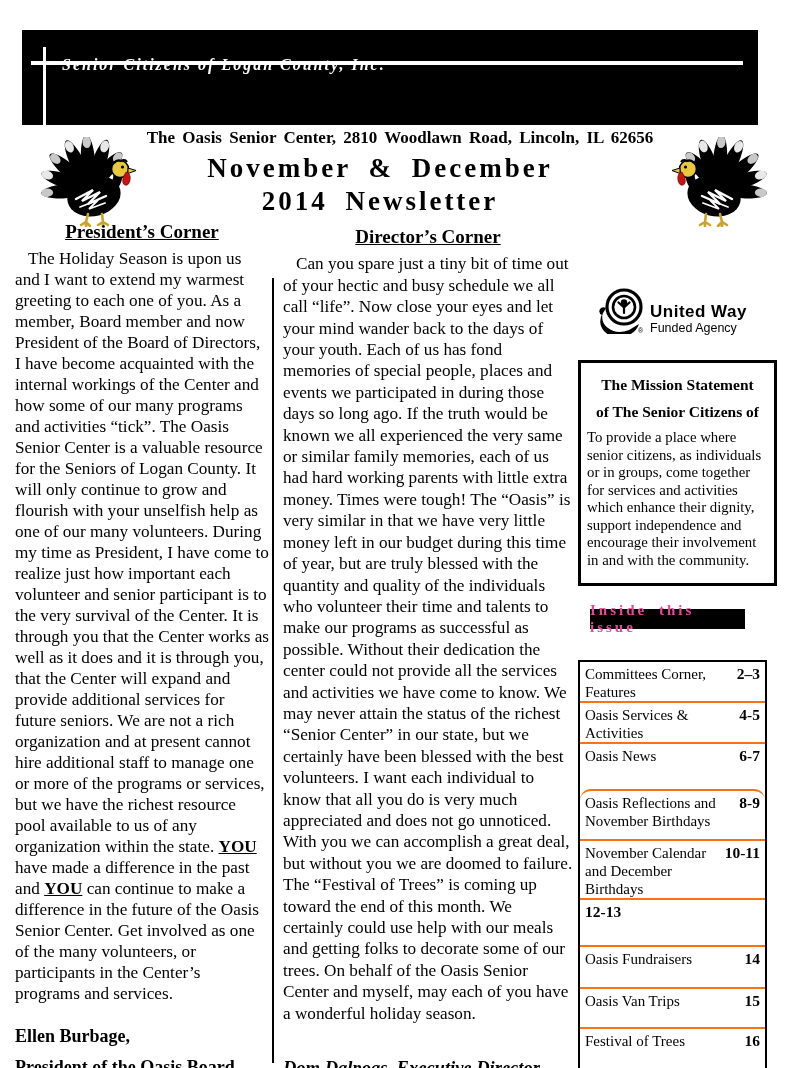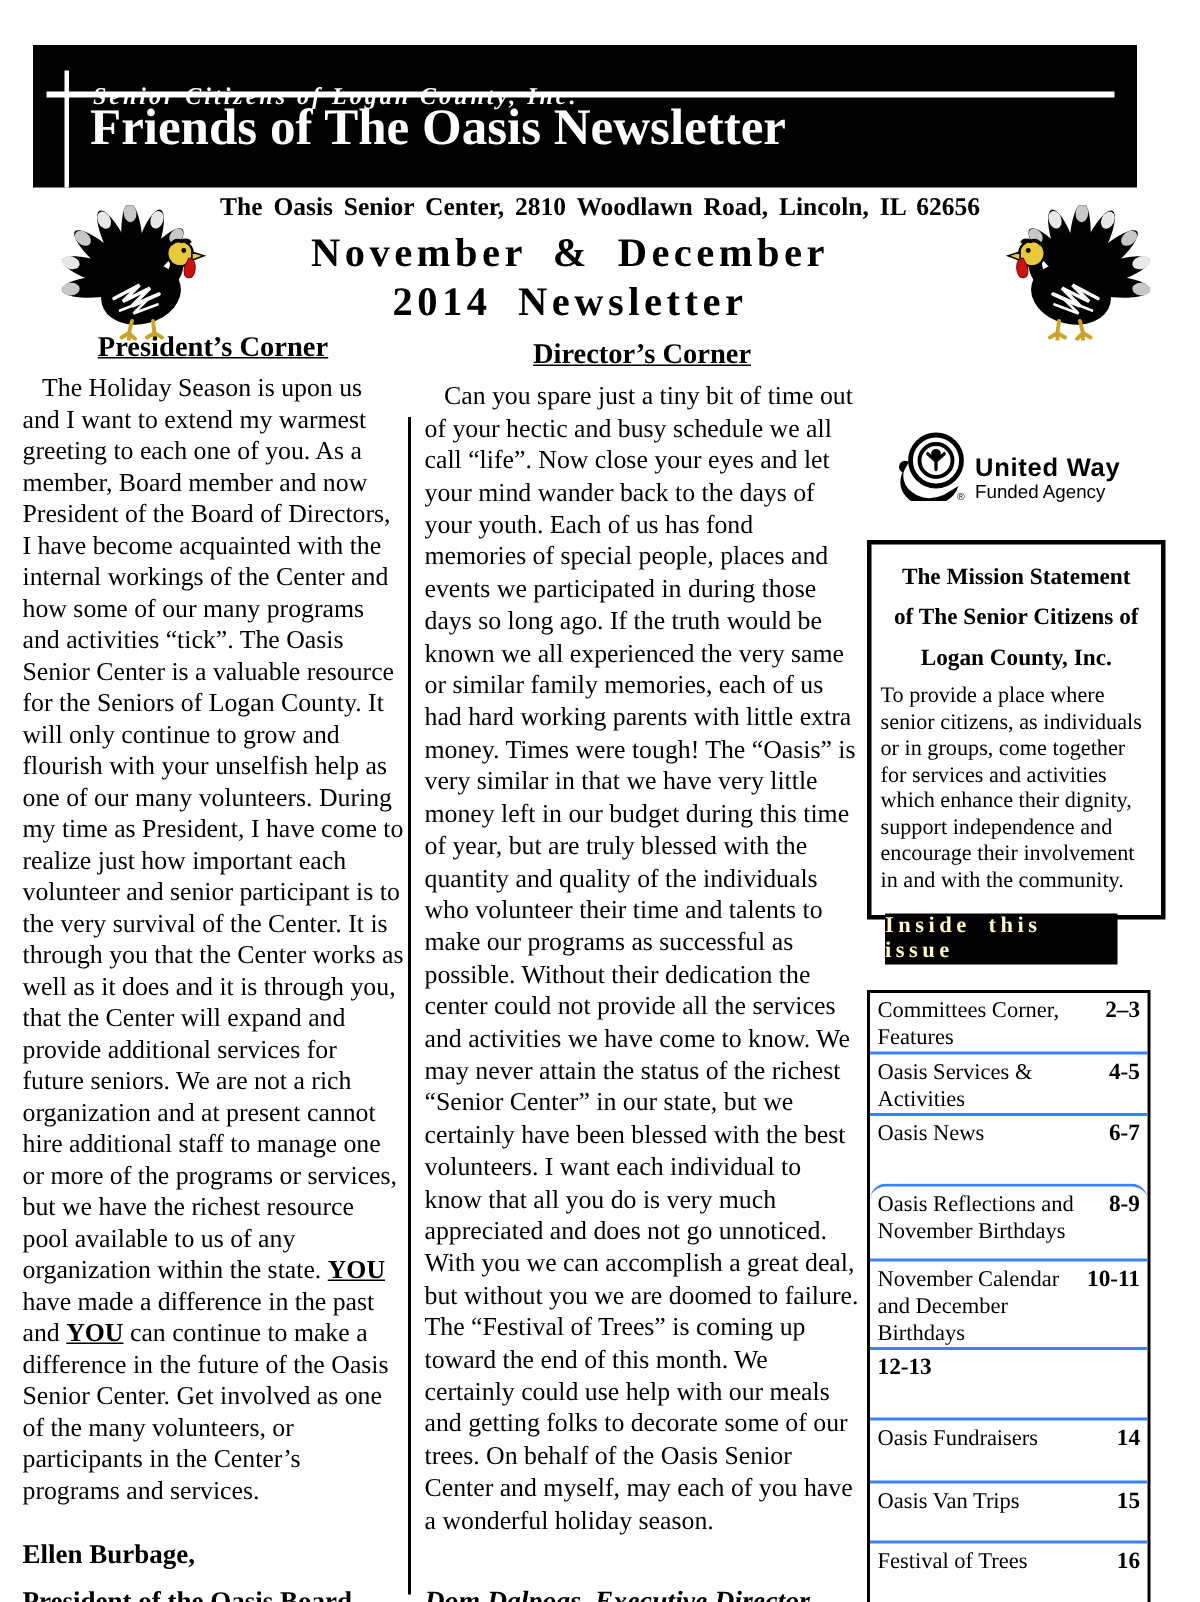--- a/index.html
+++ b/index.html
@@ -62,48 +62,47 @@
   .uw-funded { font-size:12.5px; margin-top:2px; }
 
   .mission-box {
     position:absolute; left:578px; top:360px; width:181px;
     border:3px solid #000; padding:8px 6px 14px 6px; background:#fff;
   }
   .mission-heading { text-align:center; font-weight:bold; font-size:15.5px; line-height:27px; }
   .mission-body { font-size:14.8px; line-height:17.5px; margin-top:4px; }
 
   .inside-box {
-    position:absolute; left:590px; top:609px; width:155px; height:34px;
-    background:#000; color:#fef9c3; display:flex; align-items:center; justify-content:center;
+    position:absolute; left:590px; top:609px; width:155px; height:20px;
+    background:#000; color:#ec4899; display:flex; align-items:center; justify-content:center;
     font-size:15px; font-weight:bold; letter-spacing:3px; word-spacing:5px;
   }
 
   .toc { position:absolute; left:578px; top:660px; width:185px; border:2px solid #000; background:#fff; }
-  .toc-row { display:flex; justify-content:space-between; padding:3px 5px 0 5px; border-top:2px solid #3b82f6; }
+  .toc-row { display:flex; justify-content:space-between; padding:3px 5px 0 5px; border-top:2px solid #f97316; }
   .toc-row:first-child { border-top:none; }
   .toc-label { font-size:15px; line-height:18px; padding-right:4px; }
   .toc-pages { font-size:15.5px; font-weight:bold; white-space:nowrap; }
   .toc-row:nth-child(1){ min-height:26px;border-radius:10px; }
   .toc-row:nth-child(2){ min-height:33px; }
   .toc-row:nth-child(3){ min-height:42px; }
   .toc-row:nth-child(4){ min-height:45px;border-radius:11px; }
   .toc-row:nth-child(5){ min-height:38px; }
   .toc-row:nth-child(6){ min-height:42px; }
   .toc-row:nth-child(7){ min-height:37px; }
   .toc-row:nth-child(8){ min-height:35px; }
   .toc-row:nth-child(9){ min-height:43px; }
 </style>
 </head>
 <body>
 
 <div class="banner">
   <div class="banner-org">Senior Citizens of Logan County, Inc.</div>
   <div class="banner-hline"></div>
   <div class="banner-vline"></div>
-  <div class="banner-title">Friends of The Oasis Newsletter</div>
 </div>
 
 <div class="address-line">The Oasis Senior Center,  2810 Woodlawn Road,  Lincoln, IL  62656</div>
 
 <div class="issue-title">
   <div>November &amp; December</div>
   <div>2014 Newsletter</div>
 </div>
 
 <svg class="turkey turkey-left" viewBox="0 0 108 90">
@@ -237,21 +236,20 @@
   <div class="uw-text">
     <div class="uw-name">United Way</div>
     <div class="uw-funded">Funded Agency</div>
   </div>
 </div>
 
 <div class="mission-box">
   <div class="mission-heading">
     <div>The Mission Statement</div>
     <div>of  The Senior Citizens of</div>
-    <div>Logan County, Inc.</div>
   </div>
   <div class="mission-body">To provide a place where senior citizens, as individuals or in groups, come together for services and activities which enhance their dignity, support independence and encourage their  involvement in and with the community.</div>
 </div>
 
 <div class="inside-box">Inside this issue</div>
 
 <div class="toc">
   <div class="toc-row">
     <span class="toc-label">Committees Corner, Features</span>
     <span class="toc-pages">2–3</span>

